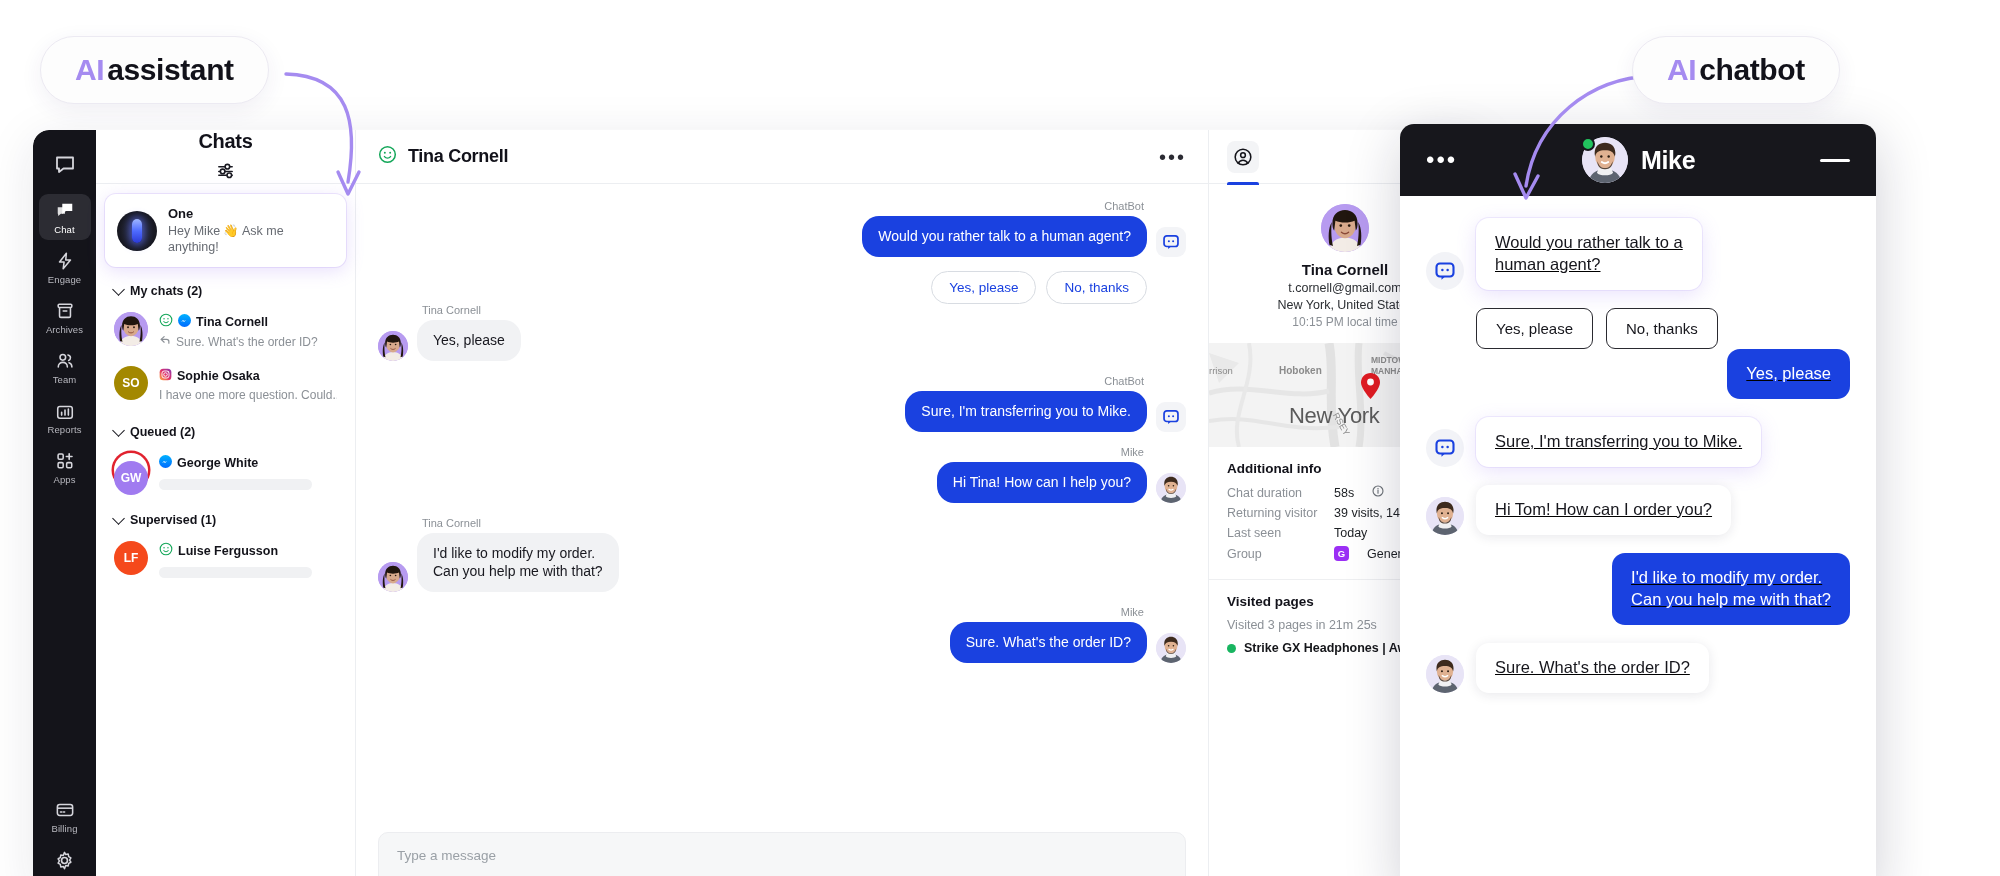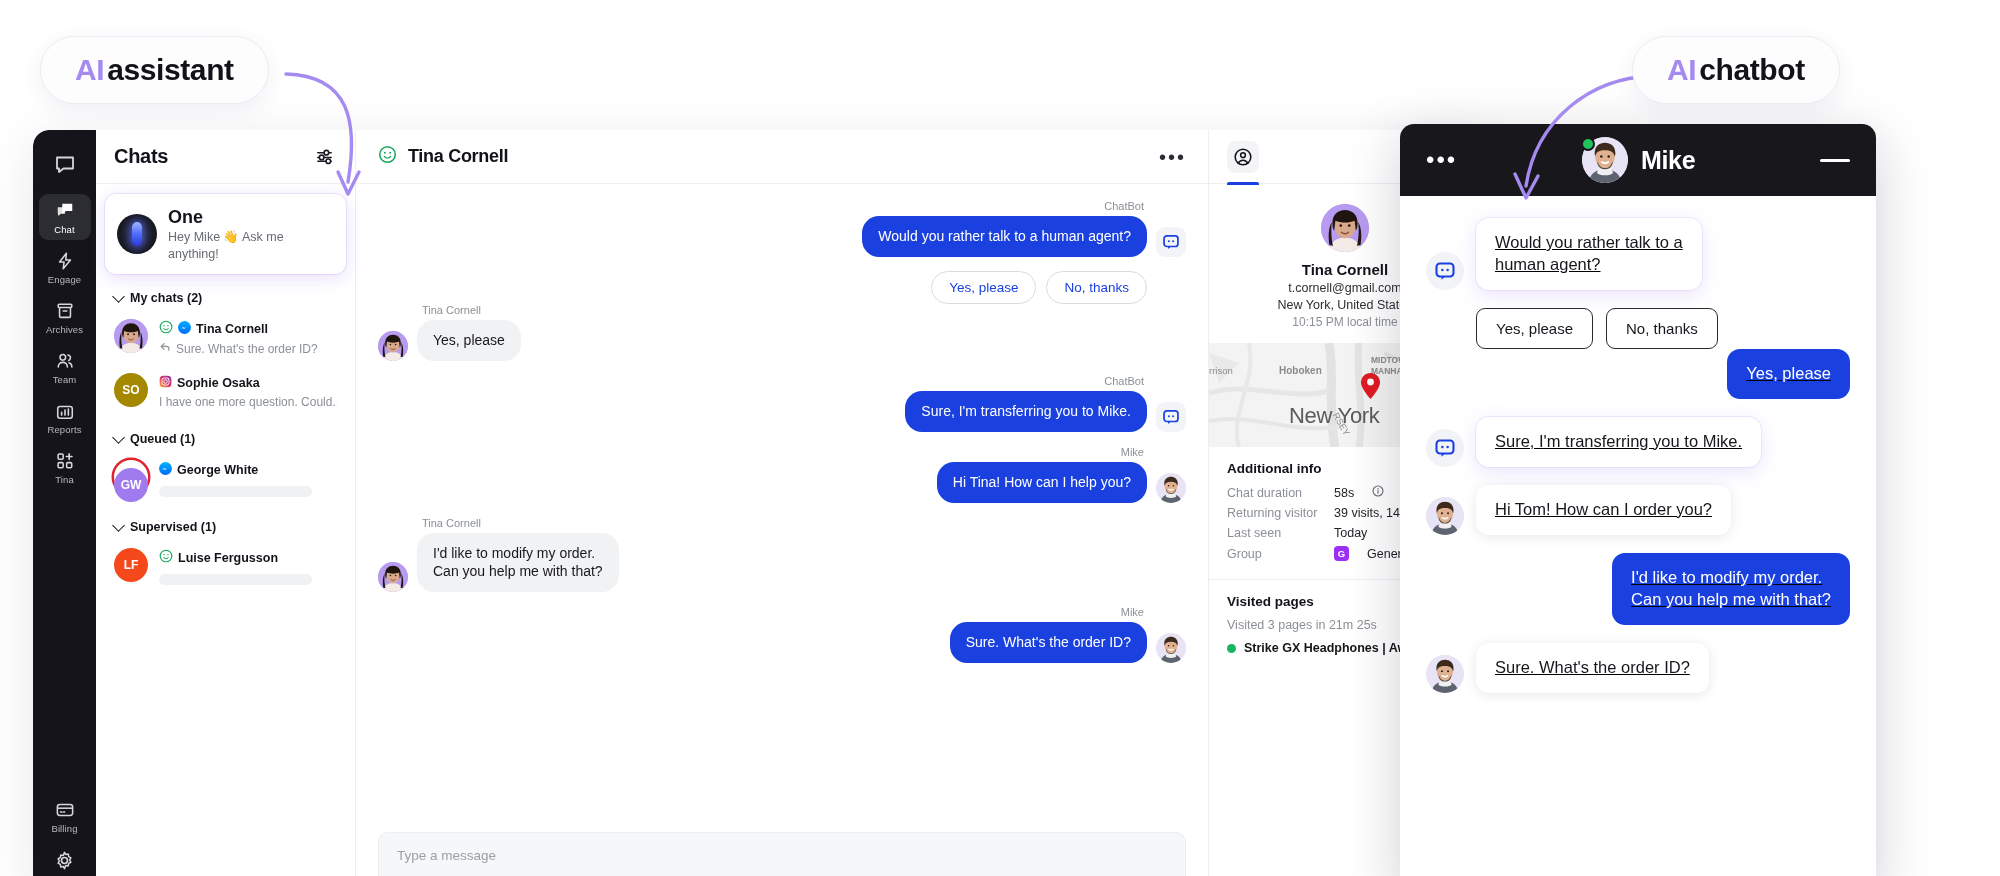--- a/index.html
+++ b/index.html
@@ -58,42 +58,42 @@
   .rail-item.active { background: #2c2c33; }
   .rail-label { font-size: 9.5px; color: #b8b8bf; letter-spacing: .1px; }
   .rail-item.active .rail-label { color: #fff; }
   .rail-bottom { position: absolute; bottom: 10px; left: 0; right: 0; display: flex; flex-direction: column; align-items: center; }
   .rail-icon svg { display: block; }
 
   
   #chatlist { width: 260px; flex: 0 0 260px; border-right: 1px solid #eceef1; background:#fff; position: relative; }
   #chatlist-header {
     height: 54px; display:flex; align-items:center; justify-content: space-between;
-    padding: 0 18px; border-bottom: 1px solid #eceef1;
+    padding: 0 18px; border-bottom: 1px solid #eceef1; flex-direction: column;
   }
   #chatlist-title { font-size: 20px; font-weight: 700; color: #12121a; letter-spacing:-.3px; }
   .icon-btn { cursor: pointer; display:flex; align-items:center; justify-content:center; width: 26px; height: 26px; }
 
   .assistant-card {
     margin: 10px 9px 4px; padding: 11px 12px;
     background: #fff; border-radius: 11px;
     box-shadow: 0 0 0 1px rgba(160,130,240,.18), 0 4px 18px rgba(150,110,240,.22);
     display: flex; align-items: center; gap: 11px; cursor: pointer;
   }
   .assistant-av {
     width: 40px; height: 40px; border-radius: 50%; flex: 0 0 40px;
     background: radial-gradient(circle at 50% 50%, #2e3040 0%, #16171f 70%);
     display:flex; align-items:center; justify-content:center;
   }
   .assistant-pill {
     width: 10px; height: 24px; border-radius: 6px;
     background: linear-gradient(180deg,#9fb6ff 0%,#4e6bff 50%,#2b3ad6 100%);
     box-shadow: 0 0 9px 2px rgba(90,110,255,.75);
   }
-  .assistant-name { font-size: 18px; font-weight: 700; color: #13131a; line-height: 1.35; }
+  .assistant-name { font-size: 13px; font-weight: 700; color: #13131a; line-height: 1.35; }
   .assistant-sub { font-size: 12.5px; color: #676b72; line-height: 1.35; }
 
   .group-head {
     display: flex; align-items: center; gap: 7px;
     padding: 13px 18px 7px; font-size: 12.5px; font-weight: 700; color: #13131a;
     cursor: pointer;
   }
   .chevron { width: 9px; height: 9px; border-left: 1.8px solid #13131a; border-bottom: 1.8px solid #13131a; transform: rotate(-45deg); margin-top:-4px; }
 
   .chat-row { display:flex; align-items: flex-start; gap: 11px; padding: 7px 18px 10px; cursor: pointer; }
@@ -280,21 +280,21 @@
           </div>
           <div class="rail-item">
             <span class="rail-icon">
               <svg width="20" height="20" viewBox="0 0 22 22" fill="none">
                 <rect x="3.4" y="3.4" width="5.6" height="5.6" rx="1.3" stroke="#d6d6dc" stroke-width="1.7"></rect>
                 <rect x="3.4" y="12.8" width="5.6" height="5.6" rx="1.3" stroke="#d6d6dc" stroke-width="1.7"></rect>
                 <rect x="12.8" y="12.8" width="5.6" height="5.6" rx="1.3" stroke="#d6d6dc" stroke-width="1.7"></rect>
                 <path d="M15.6 3v6.2M12.5 6.1h6.2" stroke="#d6d6dc" stroke-width="1.8" stroke-linecap="round"></path>
               </svg>
             </span>
-    <span class="rail-label">Tina</span>
+    <span class="rail-label">Apps</span>
           </div>
         </div>
       <div class="rail-bottom" id="rail-bottom">
           <div class="rail-item">
             <span class="rail-icon">
               <svg width="20" height="20" viewBox="0 0 22 22" fill="none">
                 <rect x="2.6" y="5" width="16.8" height="12" rx="2.6" stroke="#d6d6dc" stroke-width="1.7"></rect>
                 <path d="M2.6 9h16.8" stroke="#d6d6dc" stroke-width="1.7"></path>
                 <path d="M6 13.2h1.6M9.4 13.2h1.2" stroke="#d6d6dc" stroke-width="1.7" stroke-linecap="round"></path>
               </svg>
@@ -404,21 +404,21 @@
                   </svg></span>
                 <span class="chat-name">Sophie Osaka</span>
               </div>
               <div class="chat-prev">
                 <span>I have one more question. Could...</span>
               </div>
             </div>
           </div>
           <div class="group-head">
             <span class="chevron"></span>
-            <span>Queued (1)</span>
+            <span>Queued (2)</span>
           </div>
           <div class="chat-row">
             <div class="av av-ring">
               <div class="av-initials" style="background: rgb(160, 123, 240); margin-top: 8px;">GW</div>
             </div>
             <div class="chat-meta">
               <div class="chat-name-line">
                 <span><svg width="13" height="13" viewBox="0 0 20 20">
                     <defs>
                       <linearGradient id="mg" x1="0" y1="0" x2="0" y2="1">

